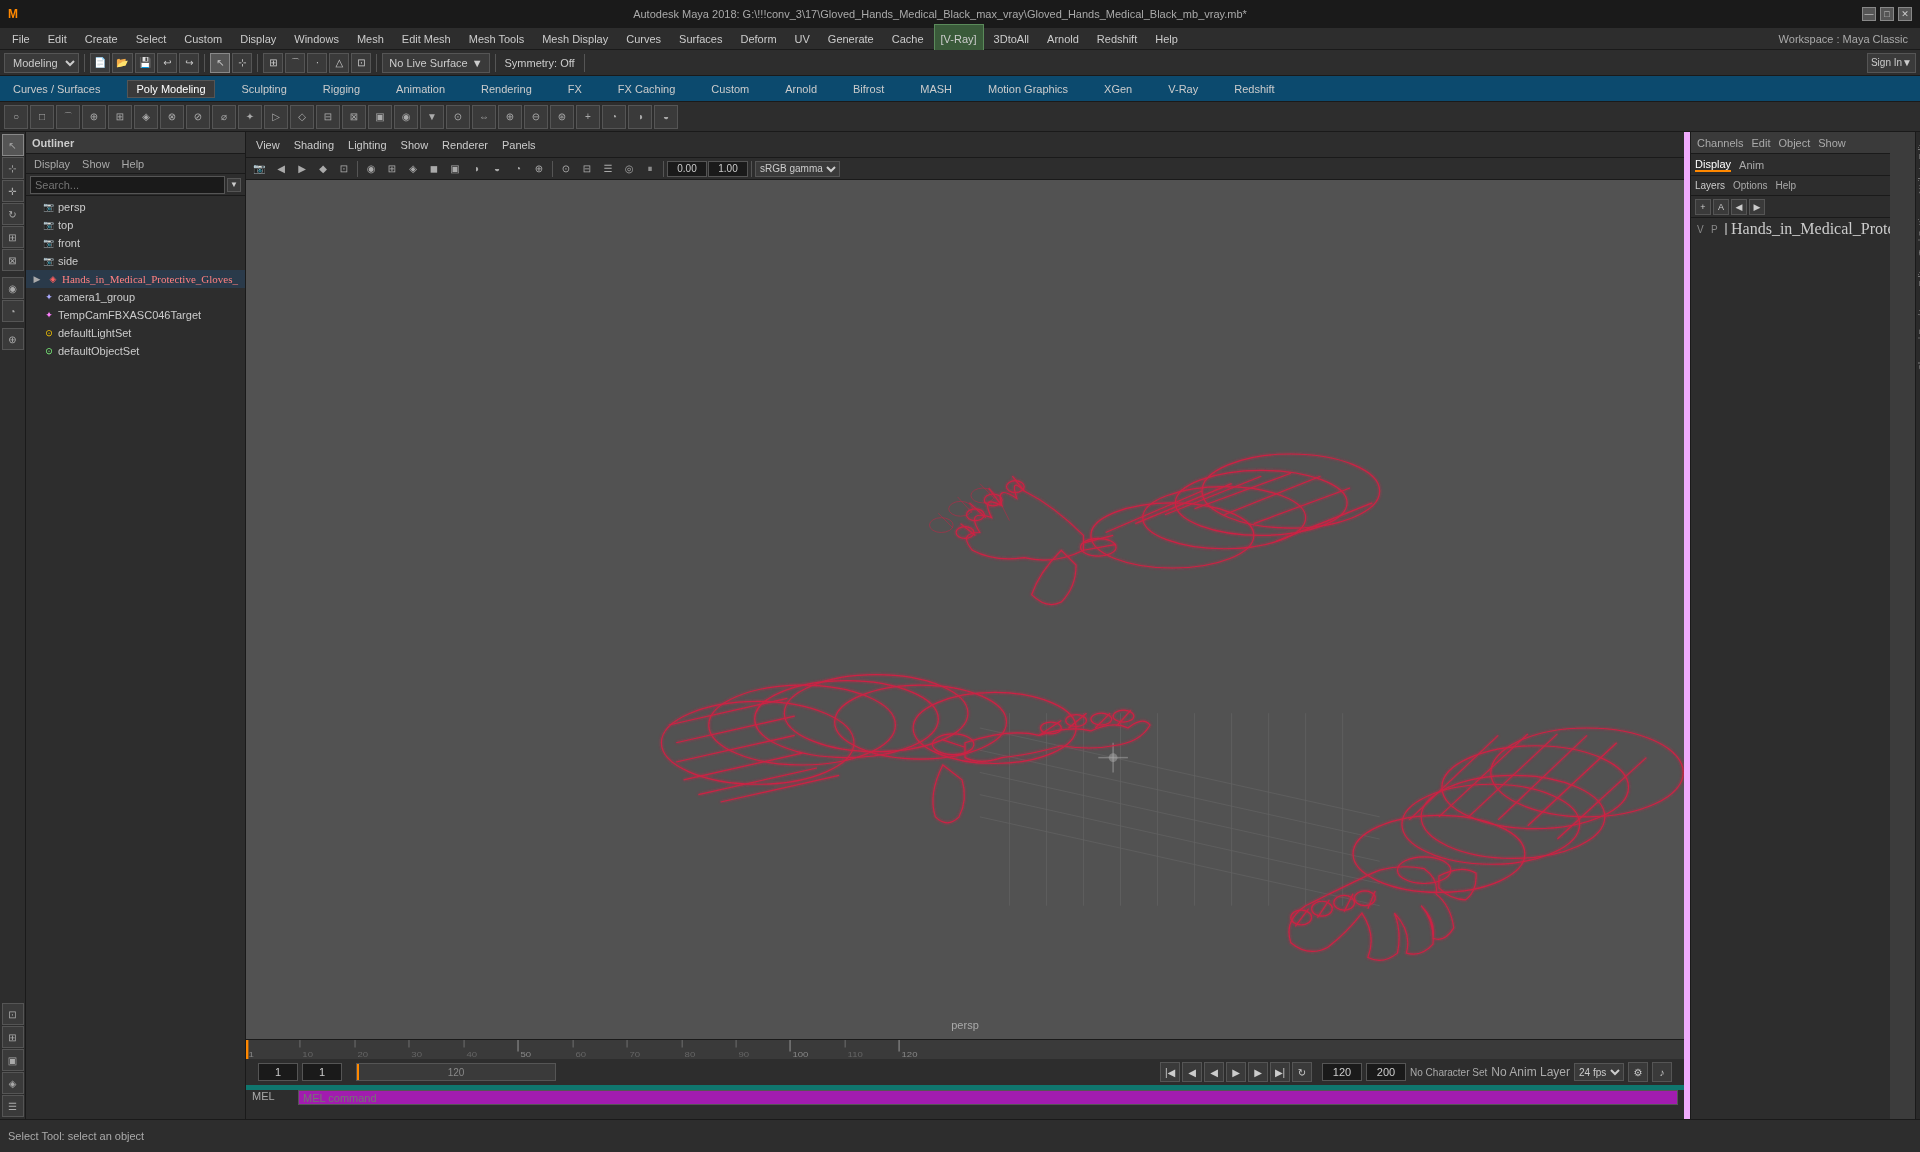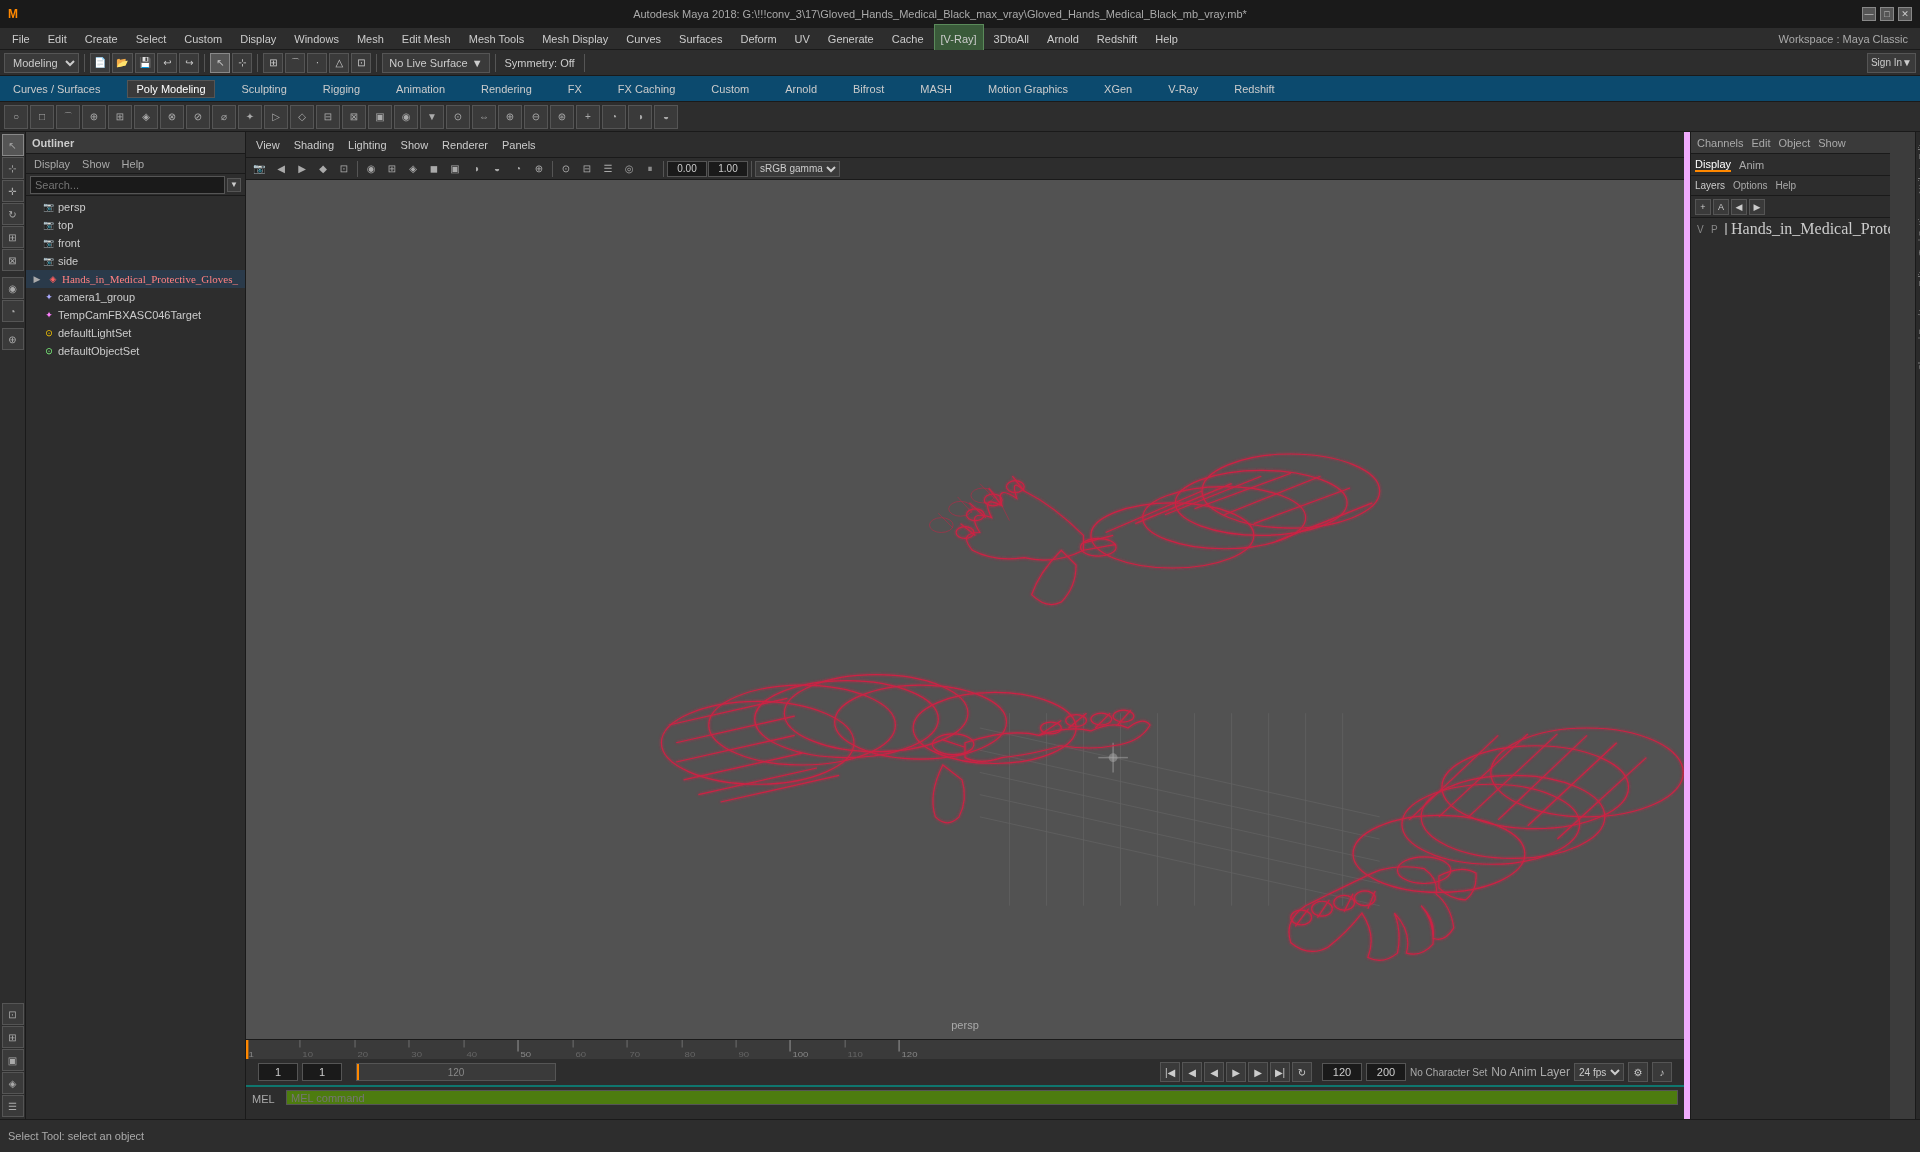--- a/index.html
+++ b/index.html
@@ -995,23 +995,23 @@
             <span style="font-size:10px;color:#aaa;">No Character Set</span>
             <span style="font-size:12px;color:#aaa;">No Anim Layer</span>
             <select style="height:18px;background:#3a3a3a;border:1px solid #555;color:#ccc;font-size:10px;">
               <option>24 fps</option>
             </select>
             <div class="anim-btn">⚙</div>
             <div class="anim-btn">♪</div>
           </div>
         </div>
 
-        <div style="height:20px;background:#2d2d2d;display:flex;align-items:flex-end;padding:0 6px;gap:4px;border-top:2px solid #0f766e;">
+        <div style="height:20px;background:#2d2d2d;display:flex;align-items:flex-start;padding:0 6px;gap:16px;border-top:5px solid #0f766e;">
           <span style="font-size:11px;color:#aaa;min-width:30px;">MEL</span>
-          <input type="text" style="flex: 1 1 0%; height: 15px; background: #4d7c0f; border: 1px solid rgb(85, 85, 85); color: rgb(204, 204, 204); font-size: 11px; padding: 0px 4px;" placeholder="MEL command">
+          <input type="text" style="flex: 1 1 0%; height: 15px; background: #a21caf; border: 1px solid rgb(85, 85, 85); color: rgb(204, 204, 204); font-size: 11px; padding: 0px 4px;" placeholder="MEL command">
         </div>
 
       </div>
 
     </div>
 
     <div id="right-side">
       <div id="right-panel">
 
         <div id="channels-header">

